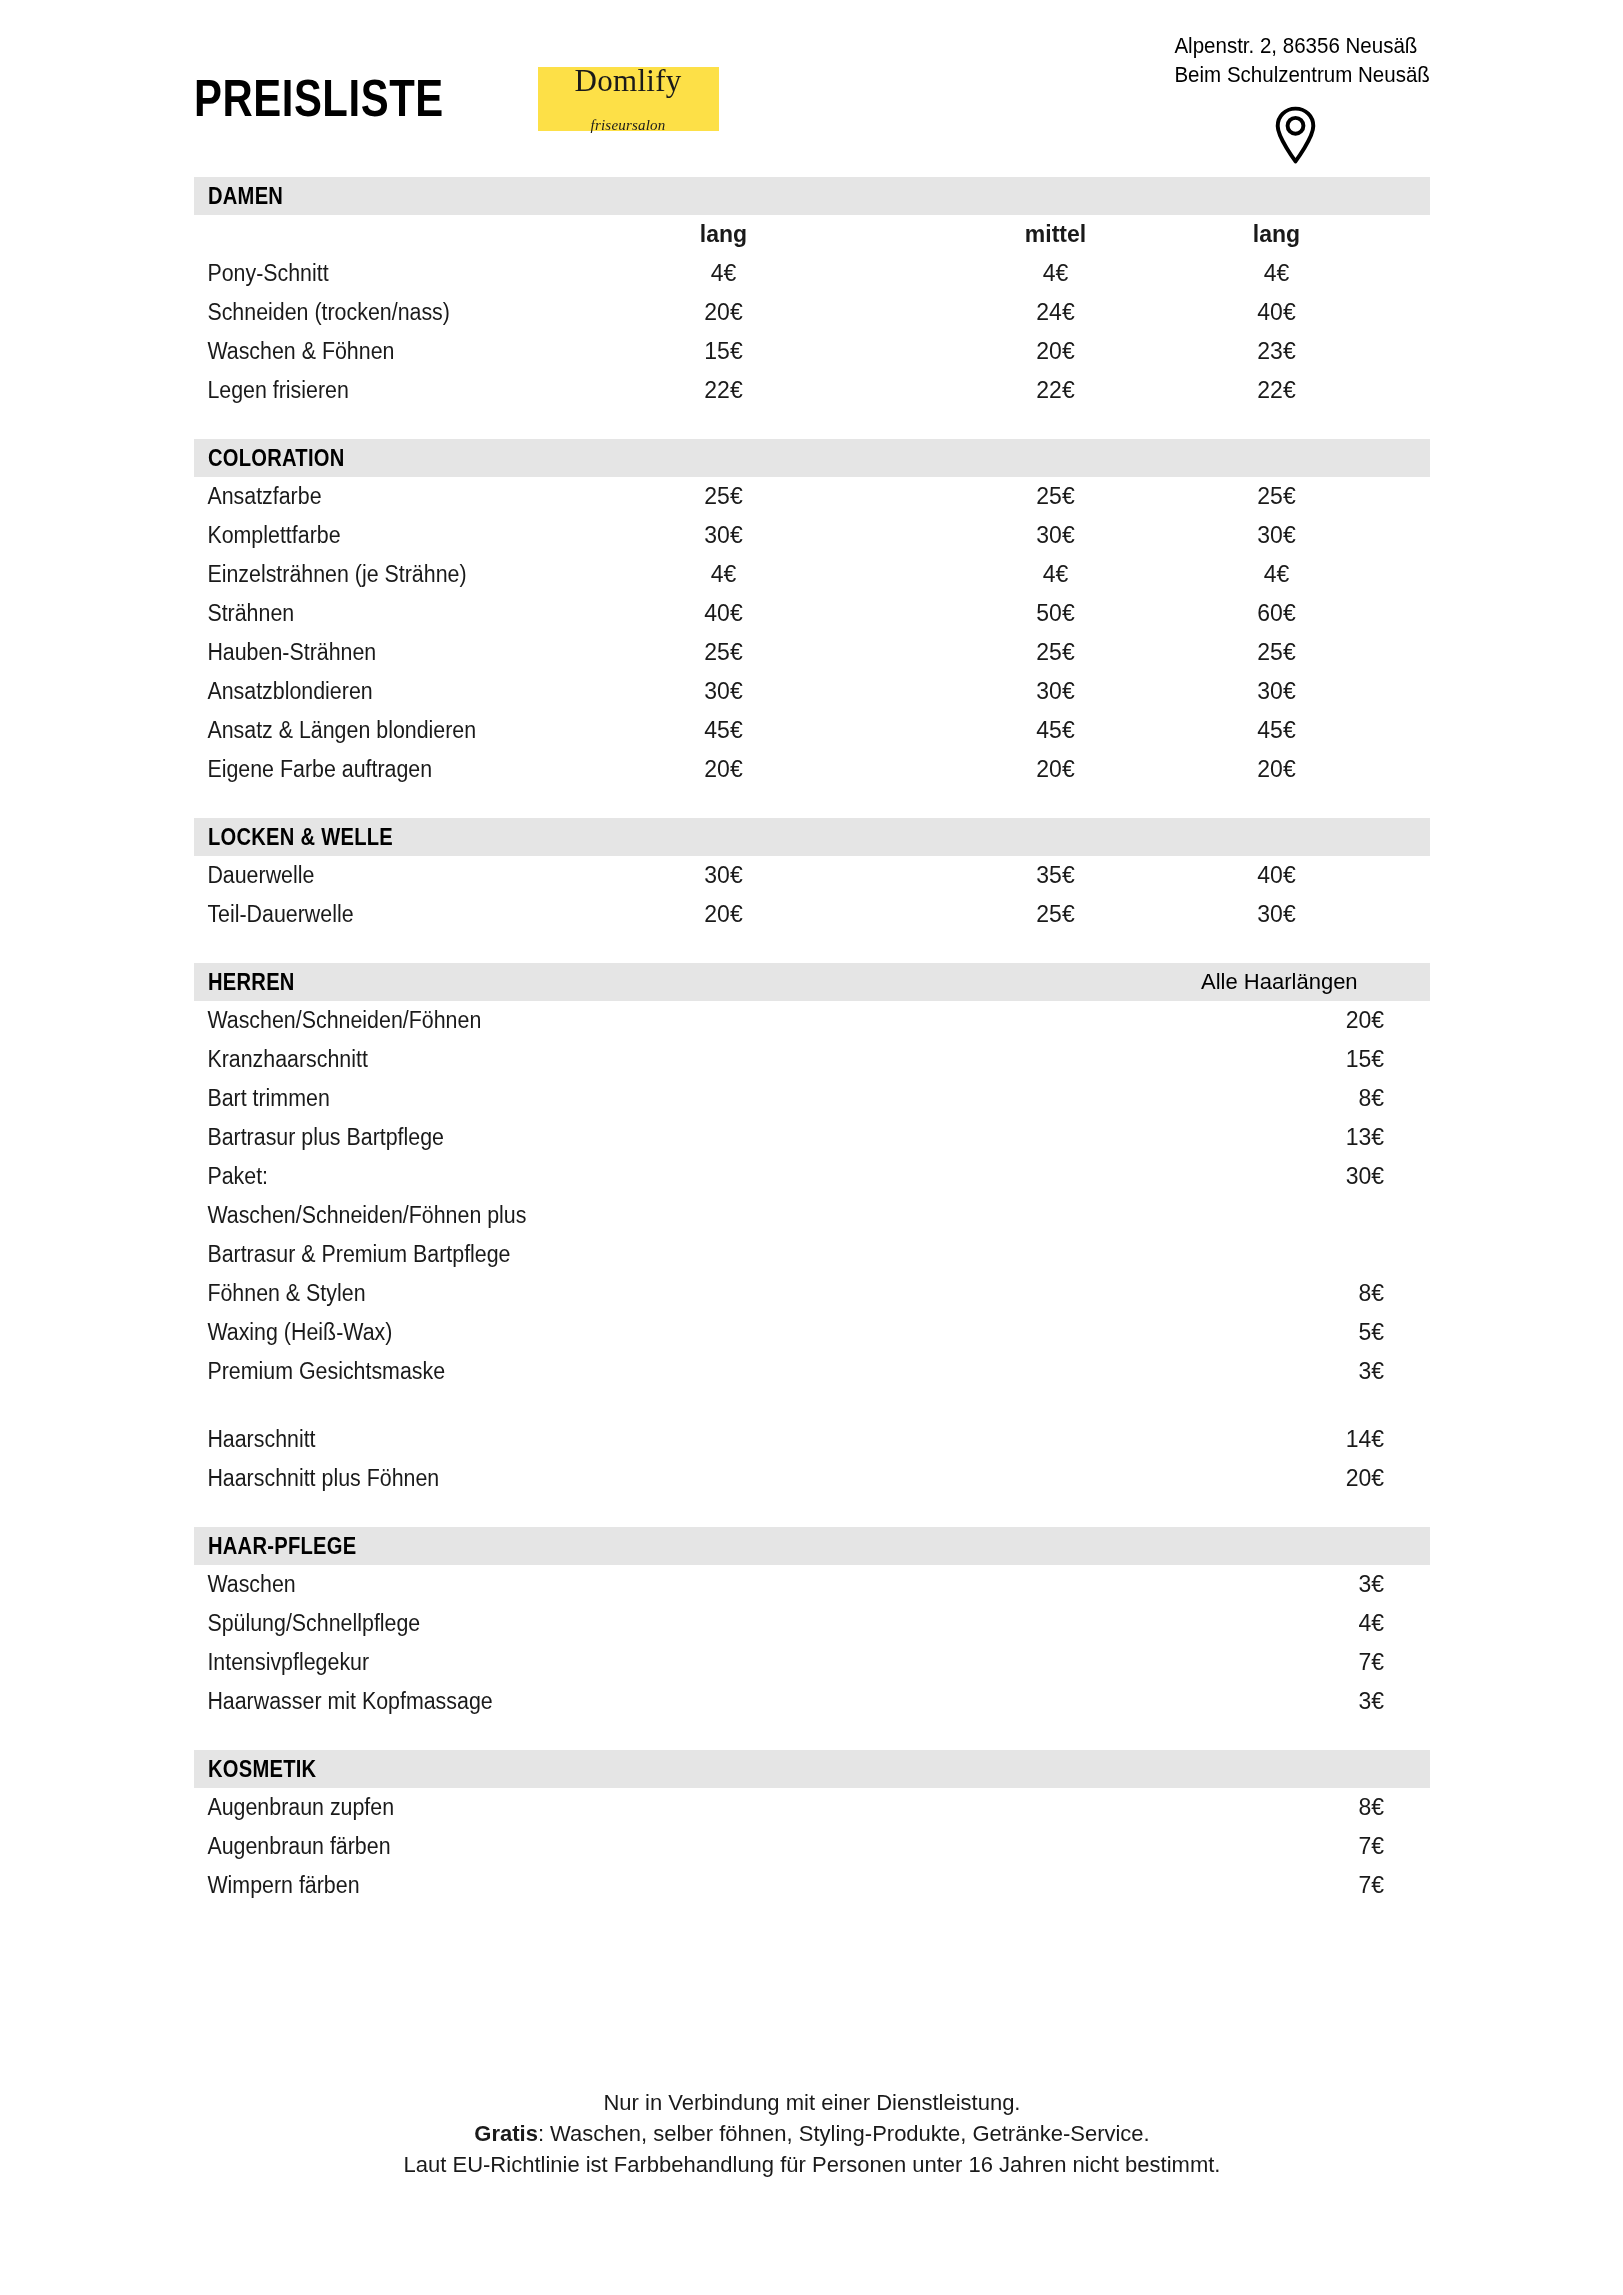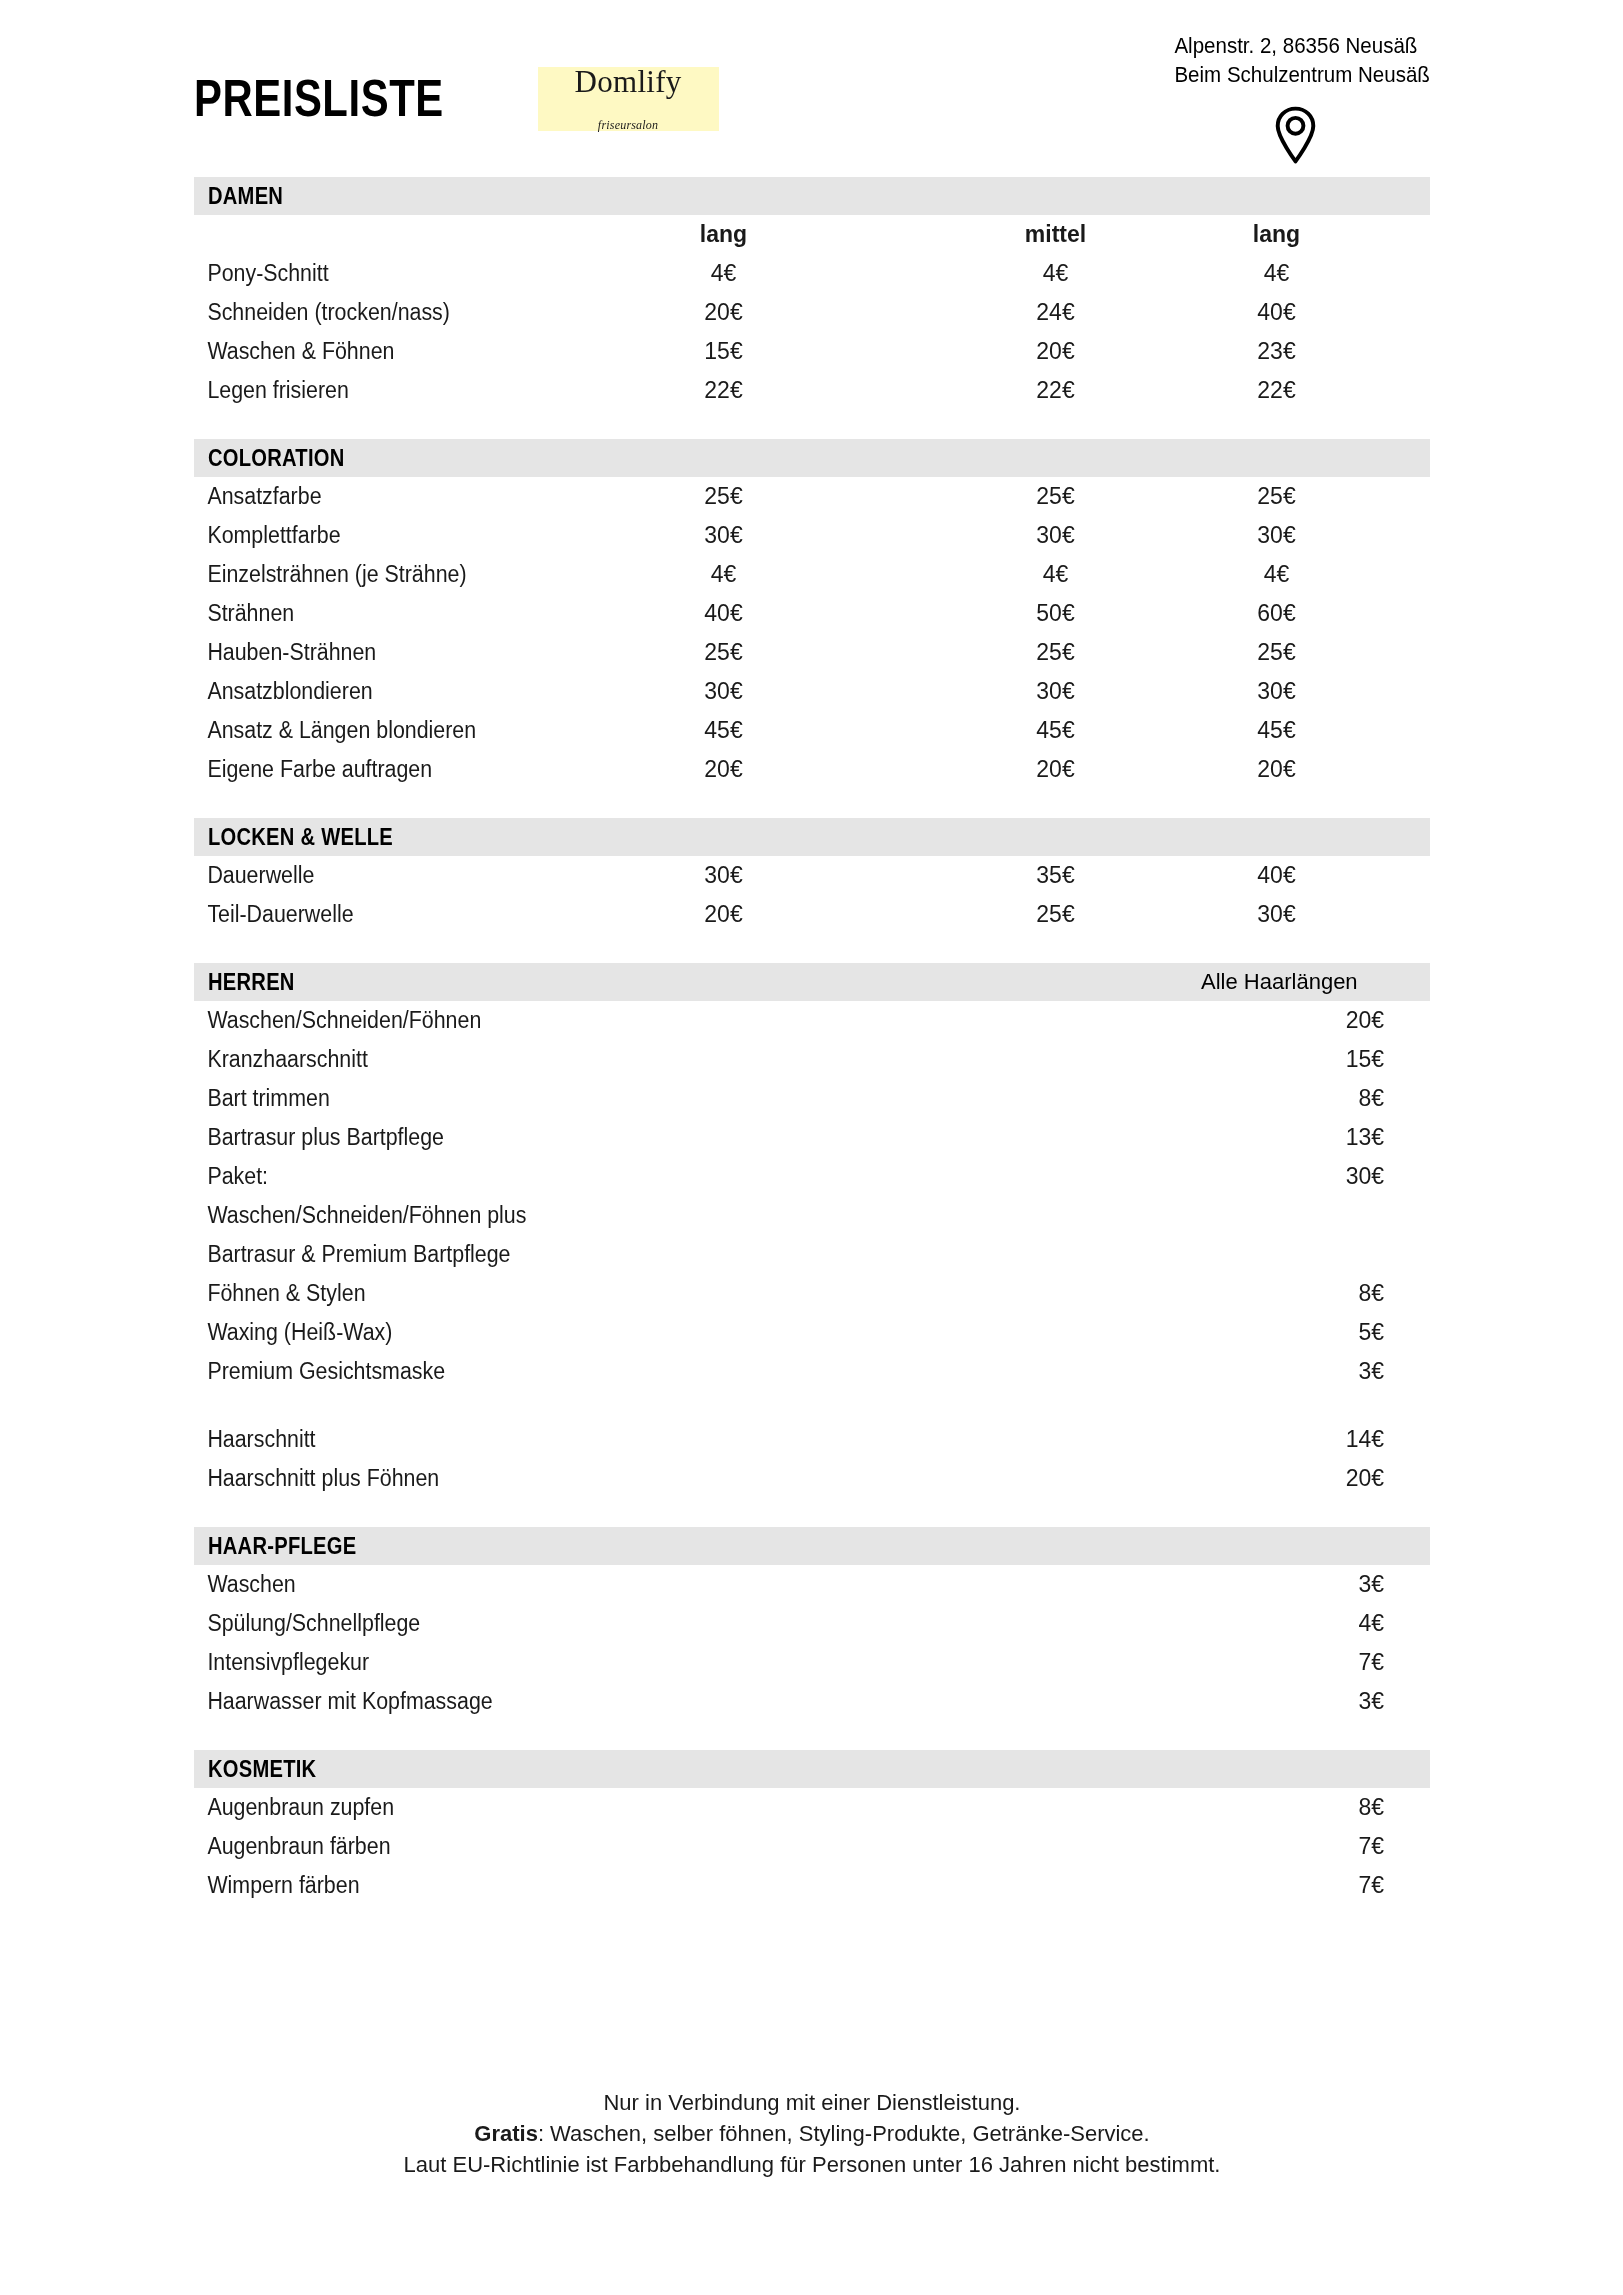--- a/index.html
+++ b/index.html
@@ -38,40 +38,40 @@
     font-size: 51px;
     font-weight: 700;
     letter-spacing: 0.7px;
     transform: scaleX(0.82);
     transform-origin: left center;
     white-space: nowrap;
     line-height: 1;
     color: #000;
   }
   .logo-box {
-    background: #fef9c3;
+    background: #fde047;
     width: 181px;
     height: 64px;
     display: flex;
     flex-direction: column;
     align-items: center;
     justify-content: center;
     margin-left: 39px;
   }
   .logo-name {
     font-family: "Liberation Serif", serif;
     font-size: 31px;
     line-height: 1;
     color: #1a1a1a;
     letter-spacing: 0.3px;
   }
   .logo-sub {
     font-family: "Liberation Serif", serif;
     font-style: italic;
-    font-size: 12px;
+    font-size: 15px;
     line-height: 1;
     margin-top: 22px;
     color: #1a1a1a;
     letter-spacing: 0.2px;
   }
   .addr-wrap {
     display: flex;
     align-items: center;
     gap: 17px;
     margin-left: auto;

